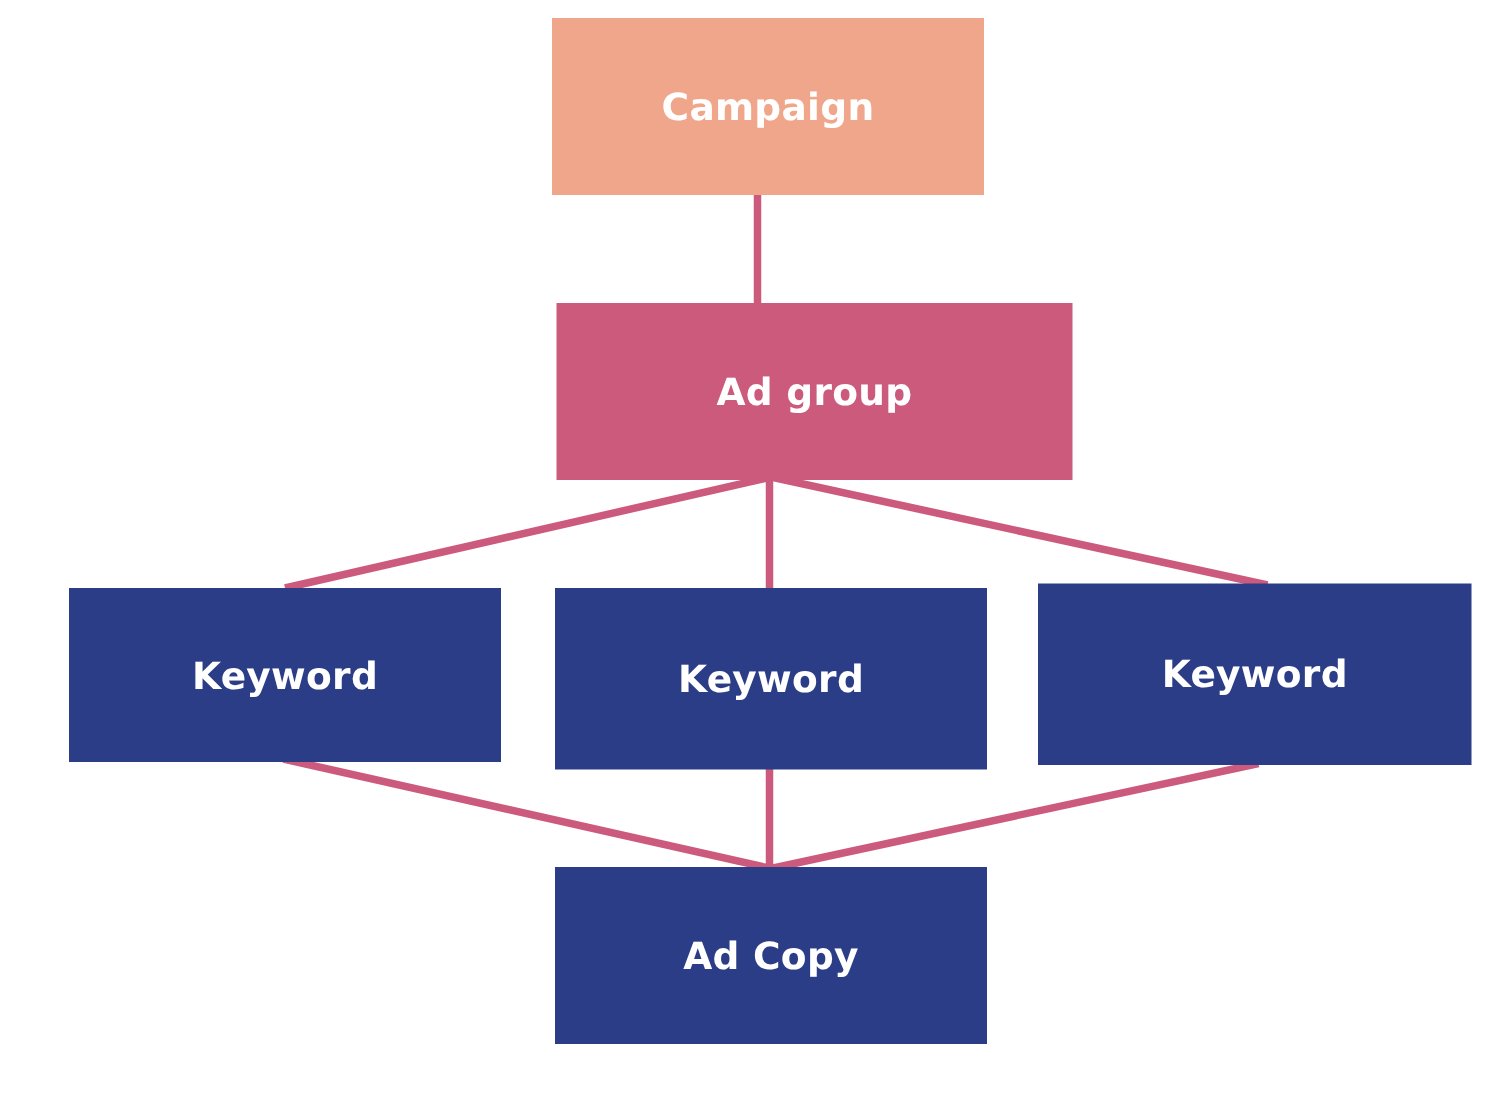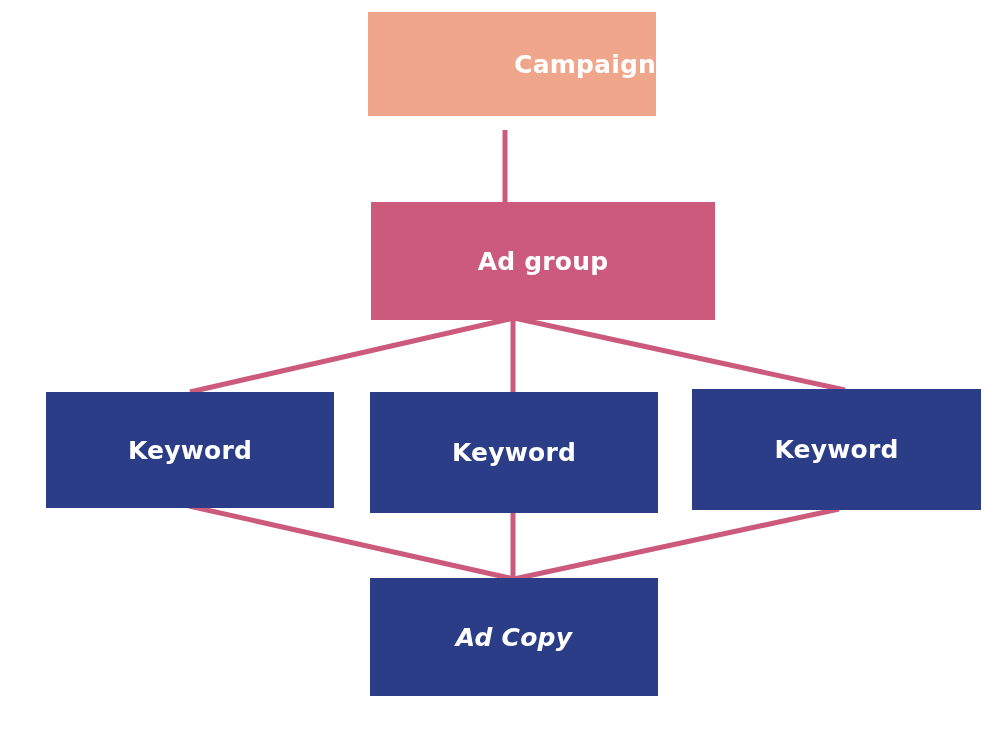--- a/index.html
+++ b/index.html
@@ -38,26 +38,26 @@
     color: #ffffff;
     font-weight: bold;
     font-size: 25px;
     letter-spacing: 0.2px;
     line-height: 1;
     text-align: center;
     white-space: nowrap;
     font-family: "DejaVu Sans", "Liberation Sans", sans-serif;
   }
   
-  #node-campaign   { left: 368px; top: 12px;  width: 288px; height: 104px; justify-content: flex-end; }
+  #node-campaign   { left: 368px; top: 12px;  width: 288px; height: 118px; }
   #node-adgroup    { left: 371px; top: 202px; width: 344px; height: 118px; }
   #node-keyword-1  { left: 46px;  top: 392px; width: 288px; height: 116px; }
   #node-keyword-2  { left: 370px; top: 392px; width: 288px; height: 121px; }
   #node-keyword-3  { left: 692px; top: 389px; width: 289px; height: 121px; }
-  #node-adcopy     { left: 370px; top: 578px; width: 288px; height: 118px; font-style: italic; }
+  #node-adcopy     { left: 370px; top: 578px; width: 288px; height: 118px; }
 </style>
 </head>
 <body>
 
 <div id="diagram-canvas">
 
   <svg id="connector-layer" viewBox="0 0 1006 734" width="1006" height="734" xmlns="http://www.w3.org/2000/svg">
     <line x1="505" y1="130" x2="505" y2="204" stroke="#CB5A7D" stroke-width="5"></line>
     <line x1="514" y1="318" x2="190" y2="392" stroke="#CB5A7D" stroke-width="5"></line>
     <line x1="513" y1="318" x2="513" y2="394" stroke="#CB5A7D" stroke-width="5"></line>

